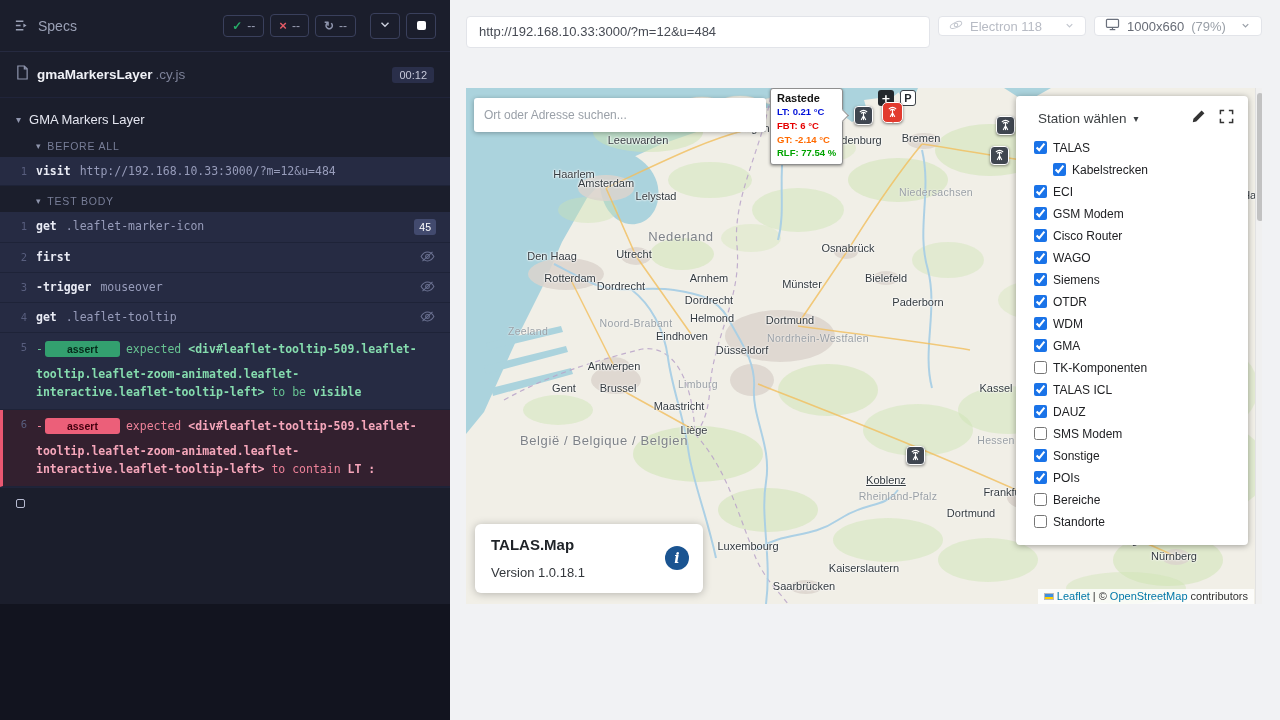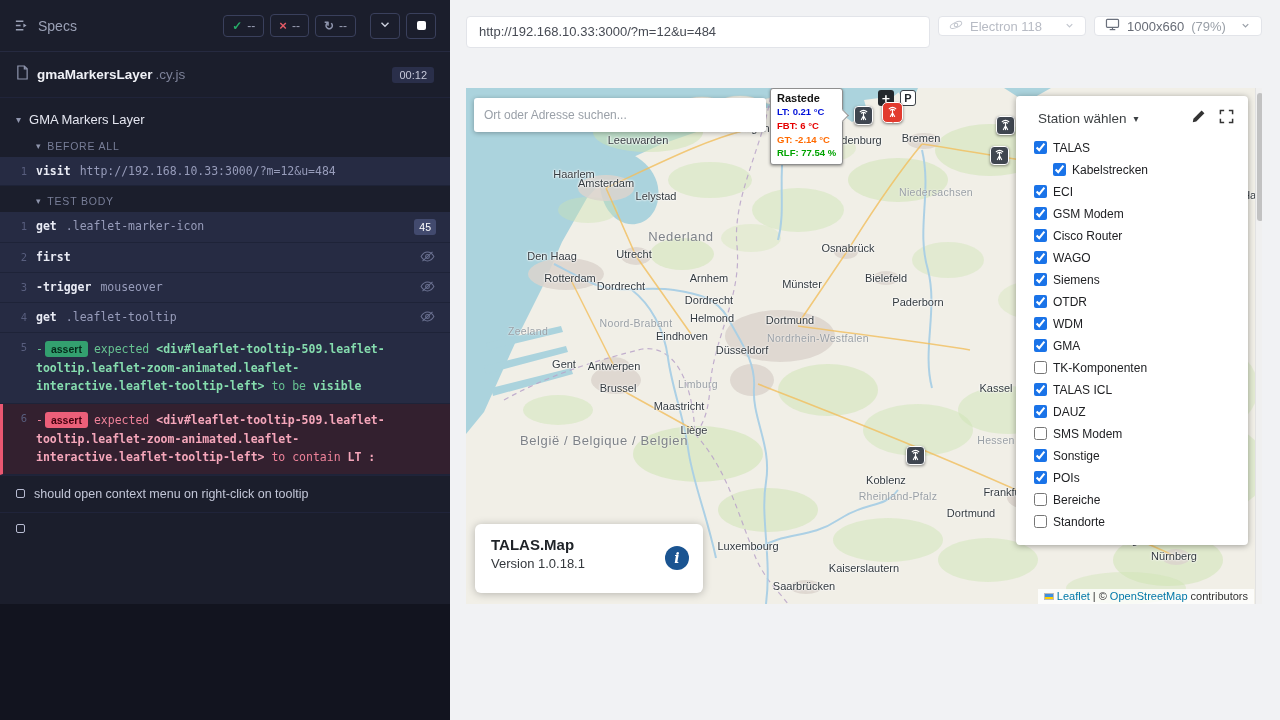--- a/index.html
+++ b/index.html
@@ -40,21 +40,21 @@
   .method { color:#e8eaf4; font-weight:700; }
   .args { color:#979cba; }
   .eye { margin-left:auto; color:#6a7090; width:16px; flex-shrink:0; padding-top:1px; }
   .count-badge { margin-left:auto; background:#424a6e; border-radius:3px; padding:0 5px; font-size:10.5px; color:#fff; height:16px; line-height:16px; font-family:"Liberation Sans",sans-serif; }
   .assert .content { flex:1; line-height:1.6; overflow-wrap:anywhere; }
   .passed .content { color:#67c392; }
   .passed .sel, .passed .emph { font-weight:700; color:#85dcae; }
   .failed { background:#33202f; border-left:3px solid #ea5771; padding-left:11px; }
   .failed .content { color:#ee8299; }
   .failed .sel, .failed .emph { font-weight:700; color:#f5a6ba; }
-  .pill { display:inline-block; padding:0 6px; border-radius:3px; font-weight:700; font-size:10.5px; line-height:16px; margin:0 6px 2px 2px; font-family:"Liberation Sans",sans-serif; }
+  .pill { display:inline-block; padding:0 22px; border-radius:3px; font-weight:700; font-size:10.5px; line-height:16px; margin:0 6px 8px 2px; font-family:"Liberation Sans",sans-serif; }
   .pill.green { background:#33a06f; color:#05291a; }
   .pill.red { background:#ec5f79; color:#42000f; }
 
   .pending-row { display:flex; gap:9px; align-items:center; padding:11px 16px; color:#c3c7d8; font-size:12.5px; border-top:1px solid #20243a; cursor:pointer; }
   .pending-row:first-of-type { margin-top:4px; }
   .pend-ic { width:9px; height:9px; border:1.5px solid #b8bcd2; border-radius:2px; flex-shrink:0; }
 
   
   main.stage { flex:1; background:#f1f2f4; }
   .stage-header { display:flex; gap:8px; padding:16px 18px 0 16px; }
@@ -97,21 +97,21 @@
   .sp-chev { font-size:10px; color:#3c4043; }
   .sp-icons { margin-left:auto; display:flex; gap:13px; }
   .sp-icons button { border:none; background:none; cursor:pointer; padding:0; display:flex; }
   .st-list { display:flex; flex-direction:column; gap:7px; padding:4px 14px 12px 18px; }
   .st-item { display:flex; align-items:center; gap:6px; height:15px; font-size:12px; color:#202124; cursor:pointer; }
   .st-item input { width:13px; height:13px; accent-color:#1a73e8; cursor:pointer; }
   .st-item.indent { margin-left:19px; }
 
   .app-card { position:absolute; left:9px; top:436px; width:228px; height:69px; background:#fff; border-radius:6px; box-shadow:0 1px 8px rgba(0,0,0,.25); padding:12px 16px; z-index:800; }
   .app-title { font-size:15px; font-weight:700; color:#1f2328; }
-  .app-version { font-size:13px; color:#33373c; margin-top:3px; }
+  .app-version { font-size:13px; color:#33373c; margin-top:12px; }
   .info-btn { position:absolute; right:14px; top:22px; width:24px; height:24px; border-radius:50%; border:none; background:#1a5491; color:#fff; cursor:pointer; font:italic 700 14px/22px "DejaVu Serif",serif; }
 
   .attribution { position:absolute; right:8px; bottom:0; background:rgba(255,255,255,.78); padding:1px 6px 2px; font-size:11px; color:#333; display:flex; gap:3px; align-items:center; z-index:850; }
   .attribution a { color:#0078A8; text-decoration:none; cursor:pointer; }
   .flag { display:inline-block; width:10px; height:7px; background:linear-gradient(#418FDE 0 50%, #FFD100 50% 100%); border:0.5px solid #bbb; }
 
   .map-scroll { position:absolute; right:0; top:0; width:7px; height:100%; background:#f0f0f0; border-left:1px solid #e2e2e2; z-index:900; }
   .map-scroll .thumb { position:absolute; top:5px; left:0.5px; width:6px; height:128px; background:#c2c2c2; border-radius:3px; cursor:pointer; }
 </style>
 </head>
@@ -241,24 +241,20 @@
       <div class="cmd assert passed">
         <span class="n">5</span>
         <div class="content"><span>-</span><span class="pill green">assert</span><span>expected </span><span class="sel">&lt;div#leaflet-tooltip-509.leaflet-tooltip.leaflet-zoom-animated.leaflet-interactive.leaflet-tooltip-left&gt;</span><span> to be </span><span class="emph">visible</span></div>
       </div>
 
       <div class="cmd assert failed">
         <span class="n">6</span>
         <div class="content"><span>-</span><span class="pill red">assert</span><span>expected </span><span class="sel">&lt;div#leaflet-tooltip-509.leaflet-tooltip.leaflet-zoom-animated.leaflet-interactive.leaflet-tooltip-left&gt;</span><span> to contain </span><span class="emph">LT :</span></div>
       </div>
 
-      <div class="pending-row">
-        <span class="pend-ic"></span>
-        <span>should open context menu on right-click on tooltip</span>
-      </div>
       <div class="pending-row">
         <span class="pend-ic"></span>
       </div>
     </div>
   </div>
 </aside>
 
 <main class="stage">
   <div class="stage-header">
     <div class="url-bar">http://192.168.10.33:3000/?m=12&amp;u=484</div>
@@ -405,33 +401,33 @@
         <div class="map-label city" style="left: 455px; top: 50px;">Bremen</div>
         <div class="map-label city" style="left: 86px; top: 168px;">Den Haag</div>
         <div class="map-label city" style="left: 104px; top: 190px;">Rotterdam</div>
         <div class="map-label city" style="left: 168px; top: 166px;">Utrecht</div>
         <div class="map-label city" style="left: 155px; top: 198px;">Dordrecht</div>
         <div class="map-label city" style="left: 243px; top: 190px;">Arnhem</div>
         <div class="map-label city" style="left: 243px; top: 212px;">Dordrecht</div>
         <div class="map-label city" style="left: 216px; top: 248px;">Eindhoven</div>
         <div class="map-label city" style="left: 246px; top: 230px;">Helmond</div>
         <div class="map-label city" style="left: 148px; top: 278px;">Antwerpen</div>
-        <div class="map-label city" style="left: 98px; top: 276px;">Gent</div>
+        <div class="map-label city" style="left: 98px; top: 300px;">Gent</div>
         <div class="map-label city" style="left: 152px; top: 300px;">Brussel</div>
         <div class="map-label city" style="left: 213px; top: 318px;">Maastricht</div>
         <div class="map-label city" style="left: 228px; top: 342px;">Liège</div>
         <div class="map-label city" style="left: 276px; top: 262px;">Düsseldorf</div>
         <div class="map-label city" style="left: 324px; top: 232px;">Dortmund</div>
         <div class="map-label city" style="left: 336px; top: 196px;">Münster</div>
         <div class="map-label city" style="left: 382px; top: 160px;">Osnabrück</div>
         <div class="map-label city" style="left: 420px; top: 190px;">Bielefeld</div>
         <div class="map-label city" style="left: 452px; top: 214px;">Paderborn</div>
         <div class="map-label city" style="left: 530px; top: 300px;">Kassel</div>
         <div class="map-label city" style="left: 800px; top: 107px;">Hannover</div>
-        <div class="map-label city" style="left: 420px; top: 392px;">Koblenz</div>
+        <div class="map-label city" style="left: 420px; top: 392px; text-decoration: underline;">Koblenz</div>
         <div class="map-label city" style="left: 562px; top: 404px;">Frankfurt am Main</div>
         <div class="map-label city" style="left: 505px; top: 425px;">Dortmund</div>
         <div class="map-label city" style="left: 282px; top: 458px;">Luxembourg</div>
         <div class="map-label city" style="left: 398px; top: 480px;">Kaiserslautern</div>
         <div class="map-label city" style="left: 338px; top: 498px;">Saarbrücken</div>
         <div class="map-label city" style="left: 648px; top: 452px;">Würzburg</div>
         <div class="map-label city" style="left: 708px; top: 468px;">Nürnberg</div>
       </div>
     <div>
         <div class="marker plus" style="left: 412px; top: 2px;">+</div>

